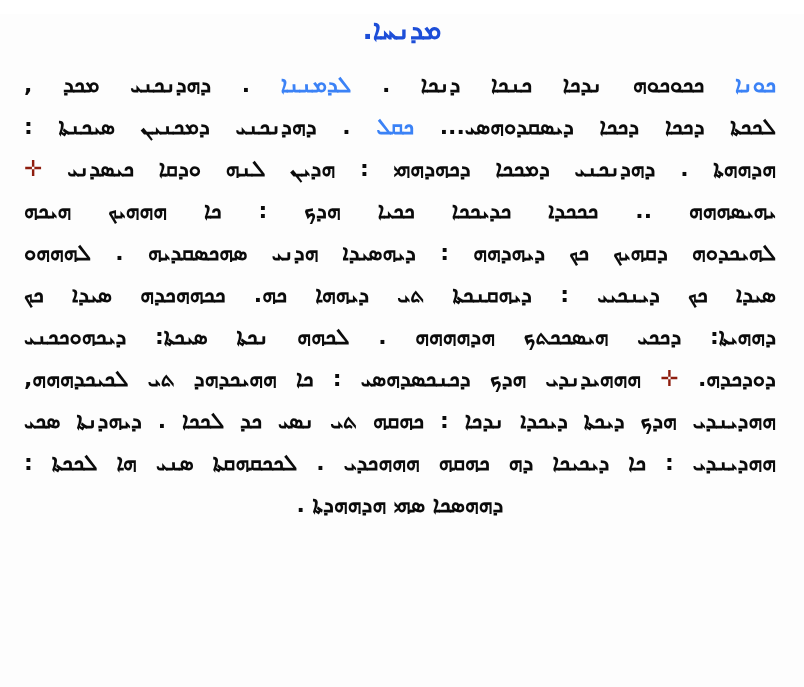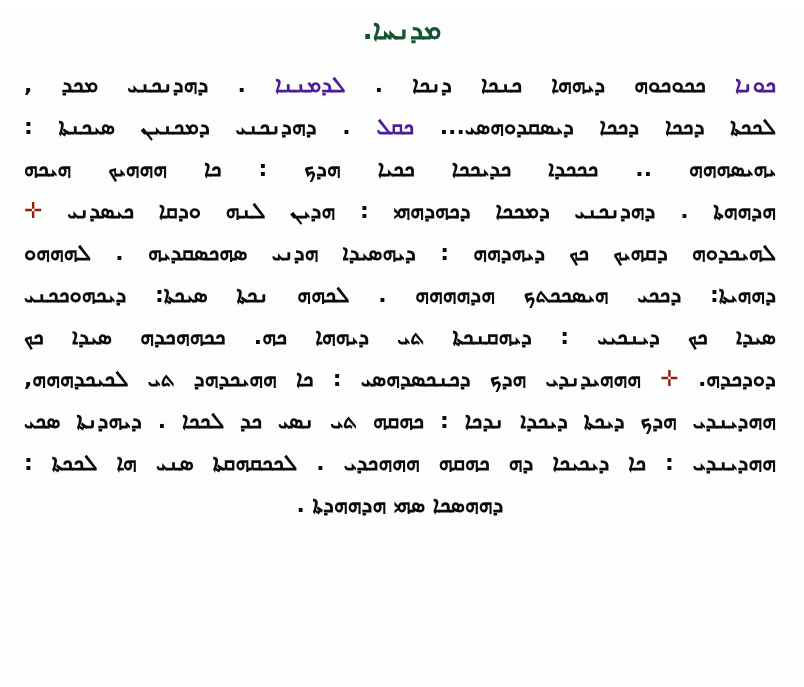--- a/index.html
+++ b/index.html
@@ -21,21 +21,21 @@
     background: #fdfdfd;
     box-sizing: border-box;
     padding: 0;
   }
   .doc-title {
     text-align: center;
     direction: rtl;
     unicode-bidi: bidi-override;
     font-size: 27px;
     font-weight: bold;
-    color: #14532d;
+    color: #1d4ed8;
     margin-top: 14px;
     margin-bottom: 18px;
     letter-spacing: 1px;
     font-family: "DejaVu Sans", sans-serif;
   }
   .body-block {
     padding: 0 28px 0 24px;
   }
   .line {
     direction: rtl;
@@ -51,42 +51,42 @@
   }
   .line.last {
     text-align: center;
     text-align-last: center;
   }
   .seg {
     display: inline;
     text-align: right;
   }
   .seg.rubric {
-    color: #4c1d95;
+    color: #3b82f6;
   }
   .seg.cross {
     color: #8e1d0e;
     font-weight: bold;
   }
 </style>
 </head>
 <body>
 
 <div id="page">
 
   <div class="doc-title">ܡܕܢܚܐ.</div>
 
   <div class="body-block">
 
-  <div class="line"><span class="seg rubric">ܟܘܢܐ</span><span class="seg"> ܟܟܘܟܘܗ ܕܝܗܗܐ ܟܢܟܐ ܕܢܟܐ . </span><span class="seg rubric">ܠܕܡܢܢܐ</span><span class="seg"> . ܕܗܕܢܟܢܝ ܡܟܕ ,</span></div>
+  <div class="line"><span class="seg rubric">ܟܘܢܐ</span><span class="seg"> ܟܟܘܟܘܗ ܢܕܟܐ ܟܢܟܐ ܕܢܟܐ . </span><span class="seg rubric">ܠܕܡܢܢܐ</span><span class="seg"> . ܕܗܕܢܟܢܝ ܡܟܕ ,</span></div>
       <div class="line"><span class="seg">ܠܟܟܬܐ ܕܟܟܐ ܕܟܟܐ ܕܝܣܩܕܘܗܣܝ... </span><span class="seg rubric">ܟܩܠ</span><span class="seg"> . ܕܗܕܢܟܢܝ ܕܡܟܢܝܢ ܣܝܟܢܬܐ :</span></div>
+      <div class="line"><span class="seg">ܗܕܗܗܬܐ . ܕܗܕܢܟܢܝ ܕܡܟܟܐ ܕܟܗܕܗܗܝ : ܗܕܝܢ ܠܢܗ ܘܕܩܐ ܟܝܣܕܢܝ </span><span class="seg cross">✛</span></div>
       <div class="line"><span class="seg">ܝܗܝܣܗܗܗ .. ܟܟܟܕܐ ܟܕܝܟܟܐ ܟܟܝܐ ܗܕܟ : ܟܐ ܗܗܗܝܟ ܗܝܟܗ</span></div>
-      <div class="line"><span class="seg">ܗܕܗܗܬܐ . ܕܗܕܢܟܢܝ ܕܡܟܟܐ ܕܟܗܕܗܗܝ : ܗܕܝܢ ܠܢܗ ܘܕܩܐ ܟܝܣܕܢܝ </span><span class="seg cross">✛</span></div>
       <div class="line"><span class="seg">ܠܗܝܟܕܘܗ ܕܩܗܝܟ ܟܟ ܕܝܗܕܗܗ : ܕܝܗܣܝܕܐ ܗܕܢܝ ܣܗܟܣܩܕܝܗ . ܠܗܗܗܘ</span></div>
+      <div class="line"><span class="seg">ܣܝܕܐ ܟܟ ܕܝܢܟܝܝ : ܕܝܗܩܢܟܬܐ ܬܝ ܕܝܗܗܐ ܟܗ. ܟܟܗܗܟܕܗ ܣܝܕܐ ܟܟ</span></div>
       <div class="line"><span class="seg">ܕܗܗܝܬܐ: ܕܟܟܝ ܗܝܣܟܟܬܟ ܗܕܗܗܗܗ . ܠܟܗܗ ܢܟܬܐ ܣܝܟܬܐ: ܕܝܟܗܘܟܟܢܝ</span></div>
-      <div class="line"><span class="seg">ܣܝܕܐ ܟܟ ܕܝܢܟܝܝ : ܕܝܗܩܢܟܬܐ ܬܝ ܕܝܗܗܐ ܟܗ. ܟܟܗܗܟܕܗ ܣܝܕܐ ܟܟ</span></div>
       <div class="line"><span class="seg">ܕܘܕܟܕܗ. </span><span class="seg cross">✛</span><span class="seg"> ܗܗܗܝܕܢܕܝ ܗܕܟ ܕܟܢܟܣܕܗܣܝ : ܟܐ ܗܗܝܟܕܗܕ ܬܝ ܠܟܝܟܕܗܗܗ,</span></div>
       <div class="line"><span class="seg">ܗܗܕܝܢܕܝ ܗܕܟ ܕܝܟܬܐ ܕܝܟܕܐ ܢܕܟܐ : ܟܗܩܗ ܬܝ ܢܣܝ ܟܕ ܠܟܟܐ . ܕܝܗܕܢܬܐ ܣܟܝ</span></div>
       <div class="line"><span class="seg">ܗܗܕܝܢܕܝ : ܟܐ ܕܝܟܝܟܐ ܕܗ ܟܗܩܗ ܗܗܗܟܕܝ . ܠܟܟܩܗܩܬܐ ܣܢܝ ܗܐ ܠܟܟܬܐ :</span></div>
       <div class="line last"><span class="seg">ܕܗܗܣܟܐ ܣܗܝ ܗܕܗܗܕܬܐ .</span></div>
     </div>
 
 </div>
 
 </body></html>

